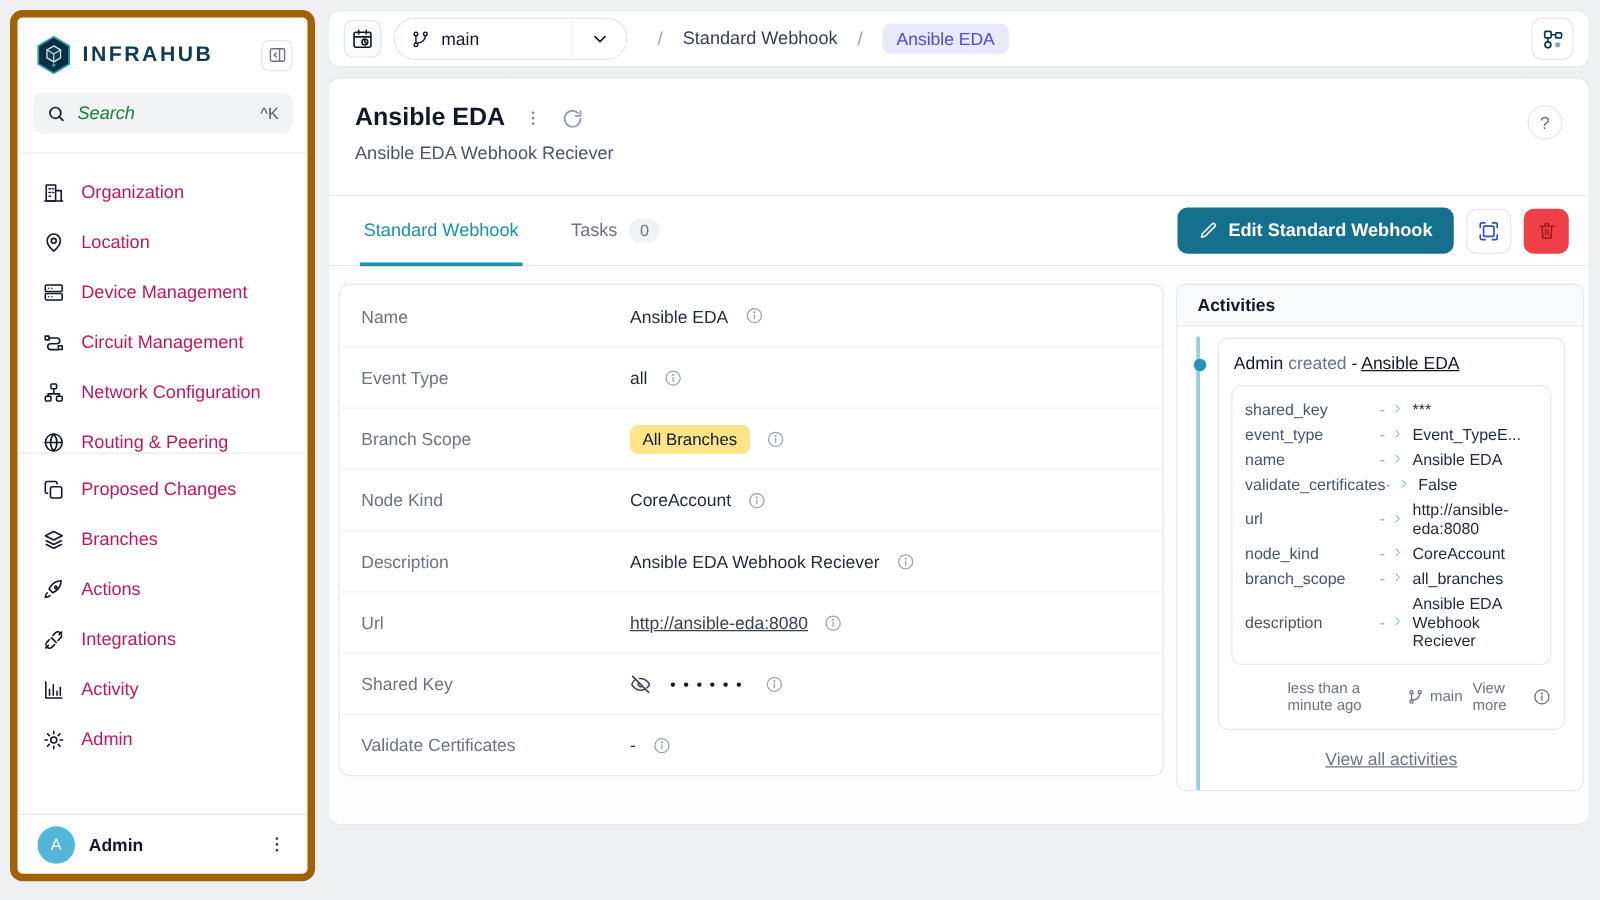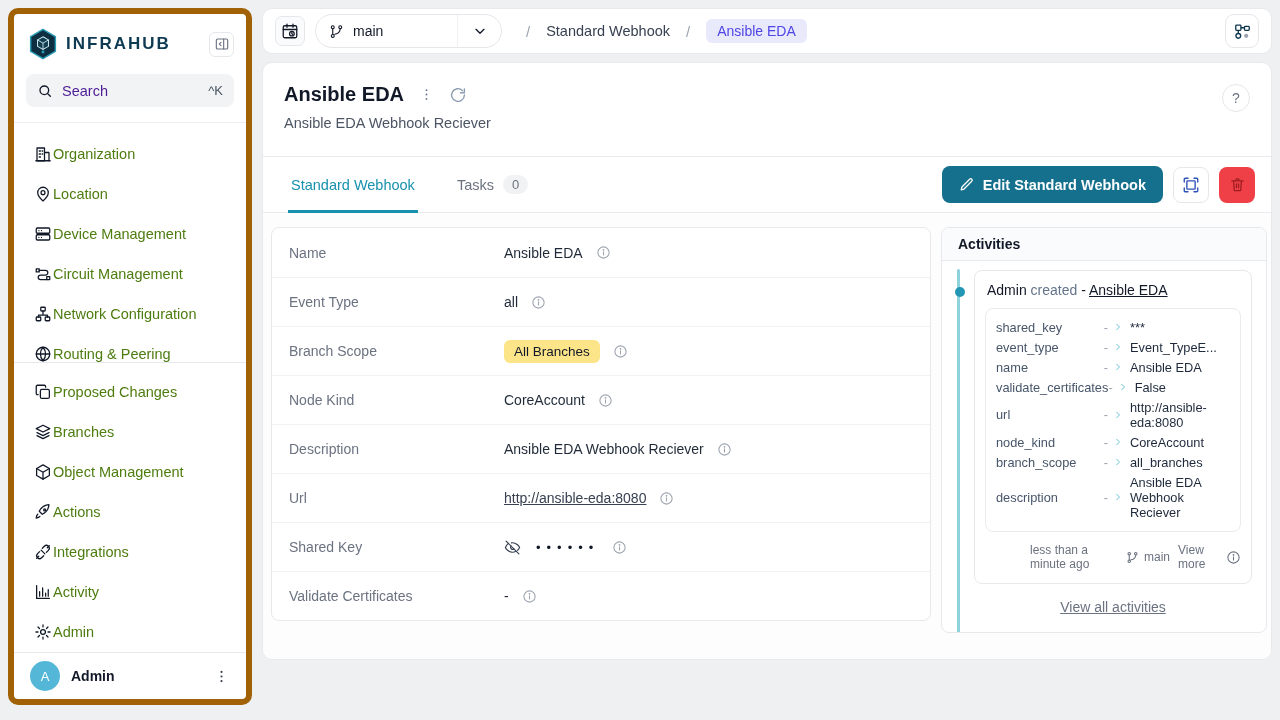--- a/index.html
+++ b/index.html
@@ -14,27 +14,27 @@
   
   .sidebar { position:absolute; left:8px; top:8px; width:244px; height:697px;
     background:#fff; border:6px solid #a16207; border-radius:10px;
     display:flex; flex-direction:column; overflow:hidden; }
   .sb-head { display:flex; align-items:center; padding:14px 12px 6px 14px; gap:8px; }
   .brand { font-weight:bold; letter-spacing:2px; color:#0e3a52; font-size:17px; flex:1; }
   .collapse-btn { width:25px; height:25px; border:1px solid #e5e7eb; border-radius:6px;
     background:#fff; color:#6b7280; display:flex; align-items:center; justify-content:center; cursor:pointer; }
   .sb-search { margin:8px 12px 15px; background:#f2f3f5; border-radius:8px; height:33px;
     display:flex; align-items:center; padding:0 11px; cursor:text; }
-  .sb-search .ph { color:#4c1d95; font-size:14.5px; margin-left:9px; flex:1; }
+  .sb-search .ph { color:#15803d; font-size:14.5px; margin-left:9px; flex:1;font-style:italic; }
   .sb-search .kbd { color:#4b5563; font-size:13px; }
   .sb-groups { flex:1; display:flex; flex-direction:column; border-top:1px solid #eceef1; overflow:hidden; }
   .sb-group-scroll { height:239px; overflow:hidden; padding-top:11px; flex:none; }
   .sb-group-bottom { border-top:1px solid #e7e9ec; padding-top:9px; flex:none; }
   .sb-item { display:flex; align-items:center; height:40px; padding:0 14px 0 20px;
-    font-size:14.5px; color:#4d7c0f; gap:1px; cursor:pointer; }
+    font-size:14.5px; color:#be185d; gap:13px; cursor:pointer; }
   .sb-item svg { color:#111827; }
   .sb-user { border-top:1px solid #e7e9ec; height:48px; display:flex; align-items:center;
     padding:0 16px; gap:11px; margin-top:auto; }
   .avatar { width:30px; height:30px; border-radius:50%; background:var(--avatar,#55b7d8);
     color:#fff; display:flex; align-items:center; justify-content:center; font-size:13px; flex:none; }
   .sb-user .name { font-weight:bold; font-size:14px; flex:1; }
   .sb-user .kebab { color:#374151; cursor:pointer; }
 
   
   .topbar { position:absolute; left:262px; top:8px; width:1010px; height:46px;
@@ -223,27 +223,20 @@
           </svg>
           <span>Proposed Changes</span>
         </div>
         <div class="sb-item">
           <svg class="ic " width="18" height="18" viewBox="0 0 24 24" fill="none" stroke="currentColor" stroke-width="1.7" stroke-linecap="round" stroke-linejoin="round">
             <path d="M12 3l9 4.5-9 4.5-9-4.5L12 3z"></path>
             <path d="M4 12.8l8 4 8-4"></path>
             <path d="M4 16.8l8 4 8-4"></path>
           </svg>
           <span>Branches</span>
-        </div>
-        <div class="sb-item">
-          <svg class="ic " width="18" height="18" viewBox="0 0 24 24" fill="none" stroke="currentColor" stroke-width="1.7" stroke-linecap="round" stroke-linejoin="round">
-            <path d="M12 2.5l8.5 4.9v9.2L12 21.5l-8.5-4.9V7.4L12 2.5z"></path>
-            <path d="M3.5 7.4L12 12.3l8.5-4.9M12 12.3v9.2"></path>
-          </svg>
-          <span>Object Management</span>
         </div>
         <div class="sb-item">
           <svg class="ic " width="18" height="18" viewBox="0 0 24 24" fill="none" stroke="currentColor" stroke-width="1.7" stroke-linecap="round" stroke-linejoin="round">
             <path d="M5 15c-1.6 1.3-2.1 5-2.1 5s3.7-.5 5-2.1"></path>
             <path d="M9 13l2 2c4-2 7.3-5 8.3-9.4.4-1.6.6-3.5.6-3.5s-1.9.2-3.5.6C12 3.7 9 7 7 11l2 2z"></path>
             <circle cx="14.2" cy="9.2" r="1.3"></circle>
           </svg>
           <span>Actions</span>
         </div>
         <div class="sb-item">

